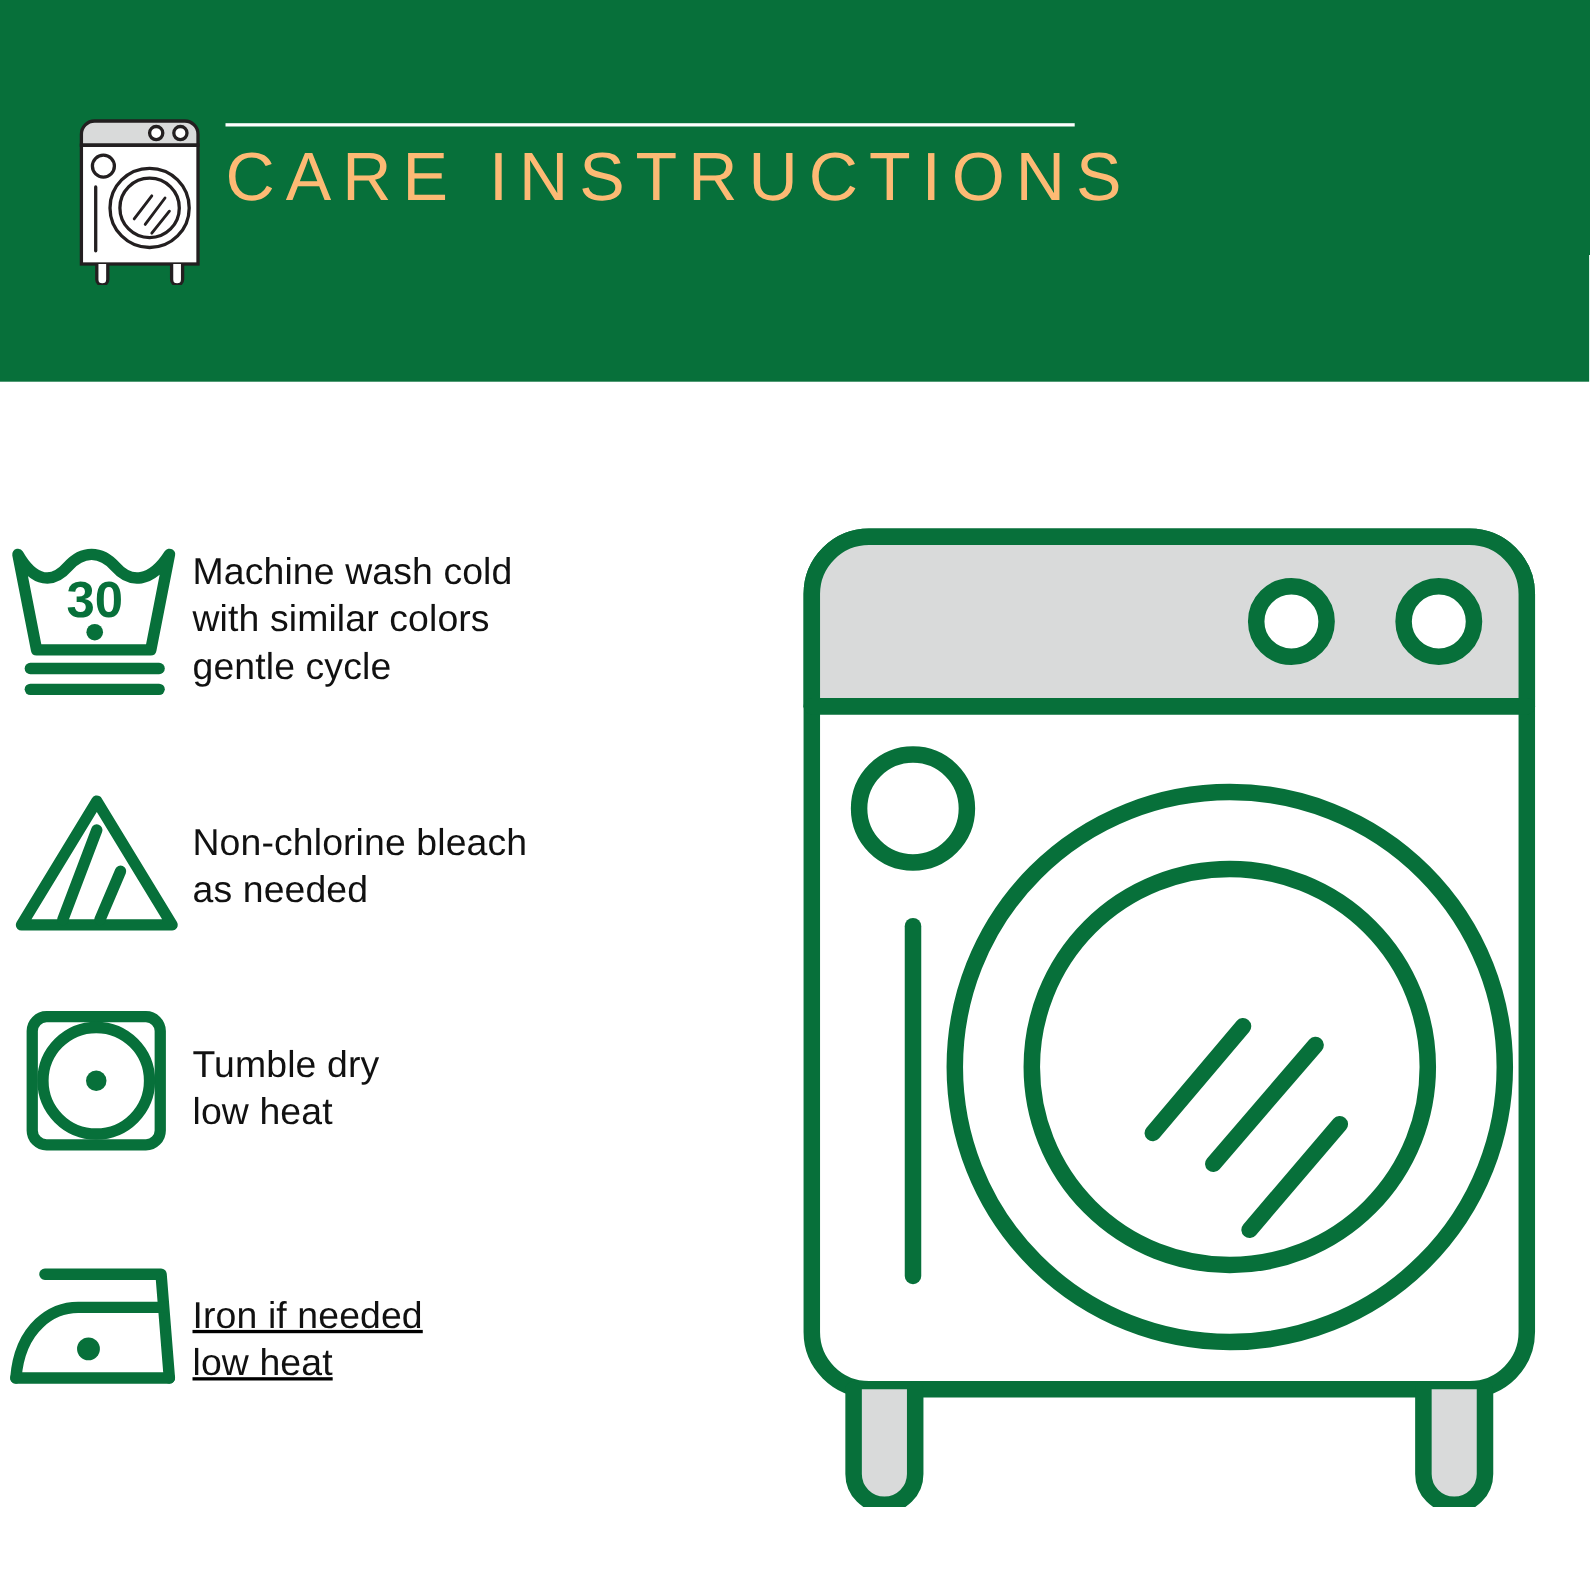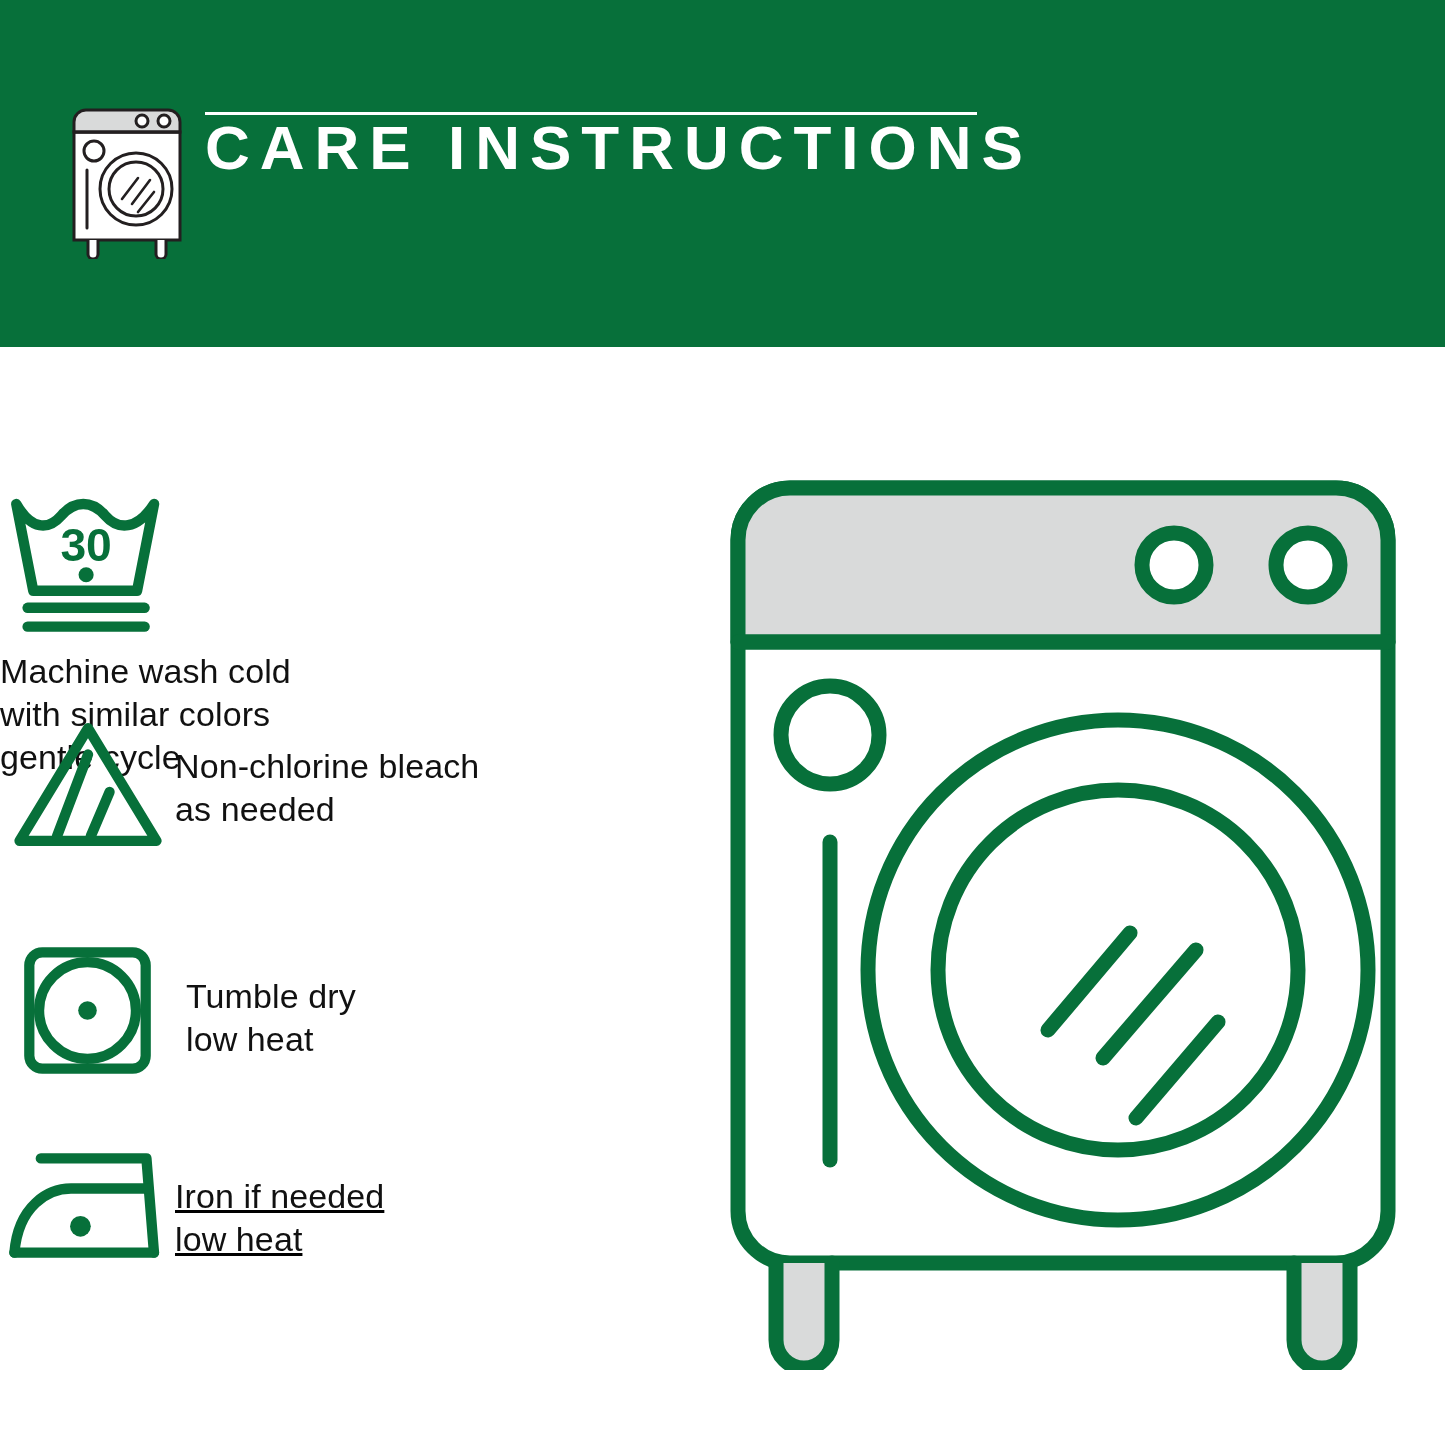--- a/index.html
+++ b/index.html
@@ -44,24 +44,25 @@
     line-height: 1.05;
     white-space: nowrap;
   }
   #title-divider {
     margin-top: 12px;
     width: 772px;
     height: 3px;
     background: #ffffff;
   }
   #title-sub {
+    margin-top: 14px;
     font-size: 62px;
     letter-spacing: 10px;
-    color: #ffffff;
-    font-weight: 700;
+    color: #fdba74;
+    font-weight: 400;
     line-height: 1.05;
     white-space: nowrap;
   }
 
   
   #care-list {
     position: absolute;
     left: 0; top: 347px;
     width: 700px;
     height: 1098px;
@@ -80,23 +81,23 @@
     justify-content: center;
     align-items: flex-start;
   }
   .care-text {
     font-size: 34px;
     line-height: 1.26;
     color: #111111;
     letter-spacing: 0.1px;
     white-space: pre-line;
   }
-  #care-row-0 { top: 140px; flex-direction: column; }
+  #care-row-0 { top: 140px; }
   #care-row-1 { top: 370px; }
-  #care-row-2 { top: 596px; gap: 11px; }
+  #care-row-2 { top: 568px; }
   #care-row-3 { top: 800px; text-decoration: underline; }
   #care-row-0 .care-text { padding-top: 12px; }
   #care-row-1 .care-text { padding-top: 28px; }
   #care-row-2 .care-text { padding-top: 32px; }
   #care-row-3 .care-text { padding-top: 28px; }
 
   
   #washer-illustration {
     position: absolute;
     left: 718px; top: 470px;

